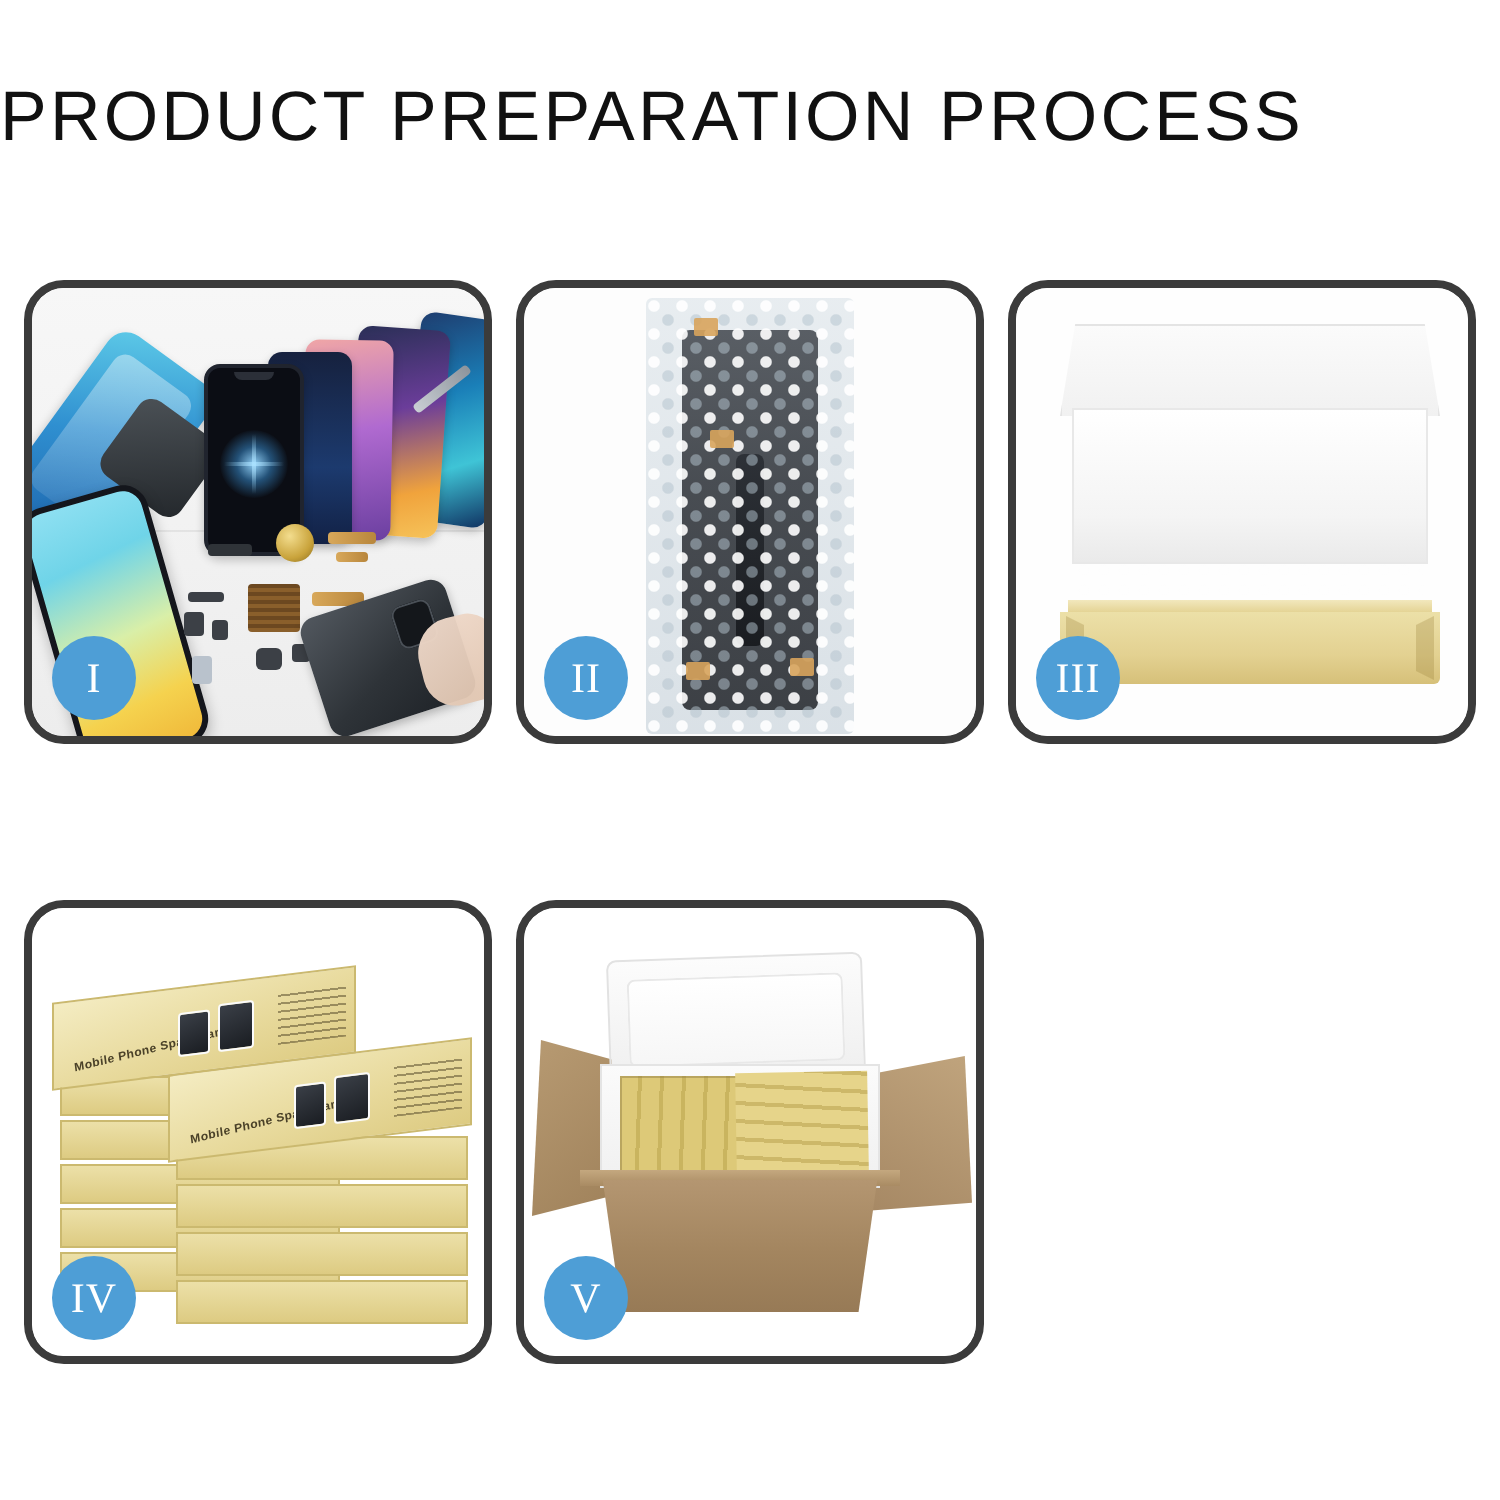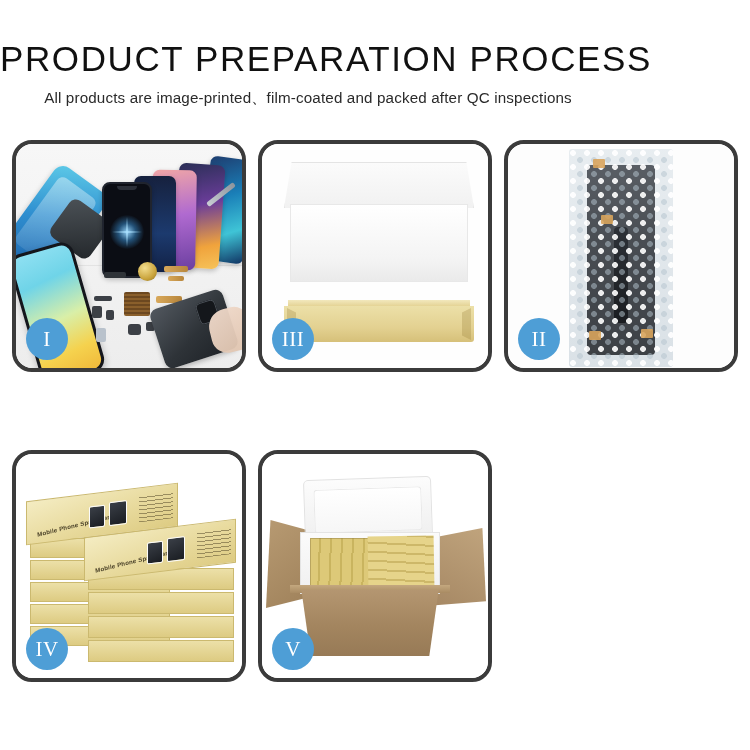--- a/index.html
+++ b/index.html
@@ -501,21 +501,20 @@
     border-radius: 1px;
   }
 </style>
 </head>
 <body>
 
 <div class="page">
 
   <div class="header">
     <div class="title">PRODUCT PREPARATION PROCESS</div>
-    <div class="subtitle">All products are image-printed、film-coated and packed after QC inspections</div>
   </div>
 
   <div class="grid">
 
     <div class="panel">
       <div class="panel-inner">
         <div class="p1-bg"></div>
         <div class="p1-shelf"></div>
 
         <div class="film"></div>
@@ -547,52 +546,52 @@
         <div class="flex" style="left:140px; top:152px; width:26px; height:7px;"></div>
         <div class="part" style="left:112px; top:180px; width:13px; height:11px; border-radius:3px;"></div>
         <div class="part" style="left:130px; top:178px; width:9px; height:9px;"></div>
         <div class="part" style="left:80px; top:184px; width:10px; height:14px; background:#b9c2cc;"></div>
 
         <div class="backcover"></div>
         <div class="tweezer"></div>
         <div class="hand"></div>
       </div>
       <div class="badge">I</div>
-    </div>
-
-    <div class="panel">
-      <div class="panel-inner">
-        <div class="p3-bg"></div>
-        <div class="lid-back"></div>
-        <div class="foam"></div>
-        <div class="bubblepack"></div>
-        <div class="ybox-rim"></div>
-        <div class="ybox-front"></div>
-      </div>
-      <div class="badge">III</div>
     </div>
 
     <div class="panel">
       <div class="panel-inner">
         <div class="p2-bg"></div>
         <div class="bubblebag">
           <div class="inner-screen"></div>
           <div class="inner-cable"></div>
           <div class="bubbles"></div>
           <div class="tape" style="left:24px; top:10px;"></div>
           <div class="tape" style="left:32px; top:66px;"></div>
           <div class="tape" style="left:20px; top:182px;"></div>
           <div class="tape" style="left:72px; top:180px;"></div>
         </div>
       </div>
       <div class="badge">II</div>
     </div>
 
     <div class="panel">
       <div class="panel-inner">
+        <div class="p3-bg"></div>
+        <div class="lid-back"></div>
+        <div class="foam"></div>
+        <div class="bubblepack"></div>
+        <div class="ybox-rim"></div>
+        <div class="ybox-front"></div>
+      </div>
+      <div class="badge">III</div>
+    </div>
+
+    <div class="panel">
+      <div class="panel-inner">
         <div class="p4-bg"></div>
         <div class="stack">
 
           <div class="sbox" style="left:8px;  top:66px;  width:140px; height:20px;"></div>
           <div class="sbox" style="left:8px;  top:88px;  width:140px; height:20px;"></div>
           <div class="sbox" style="left:8px;  top:110px; width:140px; height:20px;"></div>
           <div class="sbox" style="left:8px;  top:132px; width:140px; height:20px;"></div>
           <div class="sbox" style="left:8px;  top:154px; width:140px; height:20px;"></div>
 
           <div class="sbox" style="left:66px; top:96px;  width:146px; height:22px;"></div>

